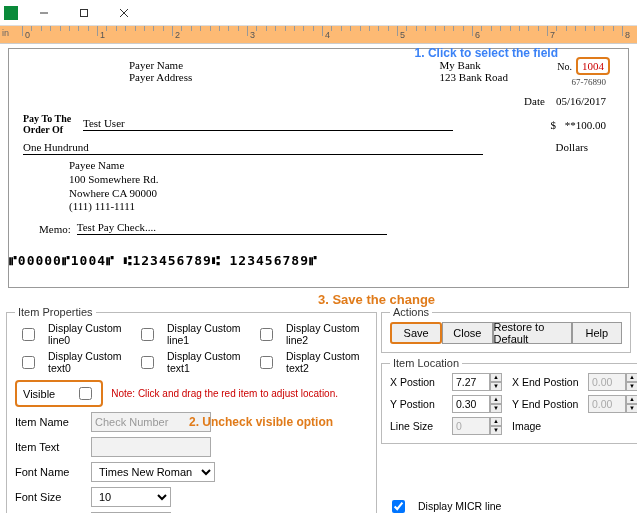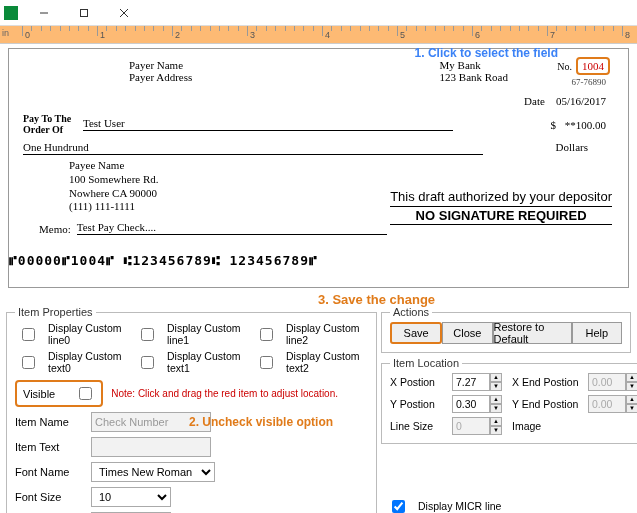--- a/index.html
+++ b/index.html
@@ -267,24 +267,20 @@
     <span>**100.00</span>
   </div>
   <div class="amtwords">One Hundrund</div>
   <div class="dollarslbl">Dollars</div>
   <div class="payee">
     <div>Payee Name</div>
     <div>100 Somewhere Rd.</div>
     <div>Nowhere CA 90000</div>
     <div>(111) 111-1111</div>
   </div>
-  <div class="auth">
-    <div class="l1">This draft authorized by your depositor</div>
-    <div class="l2">NO SIGNATURE REQUIRED</div>
-  </div>
   <div class="memo">
     <span class="lbl">Memo:</span>
     <span class="line">Test Pay Check....</span>
   </div>
   <div class="micr">⑈00000⑈1004⑈ ⑆123456789⑆ 123456789⑈</div>
 </div>
 <div class="annot3" style="left:318px; top:244px;">3. Save the change</div>
 </div>
 
 <div class="lower">

